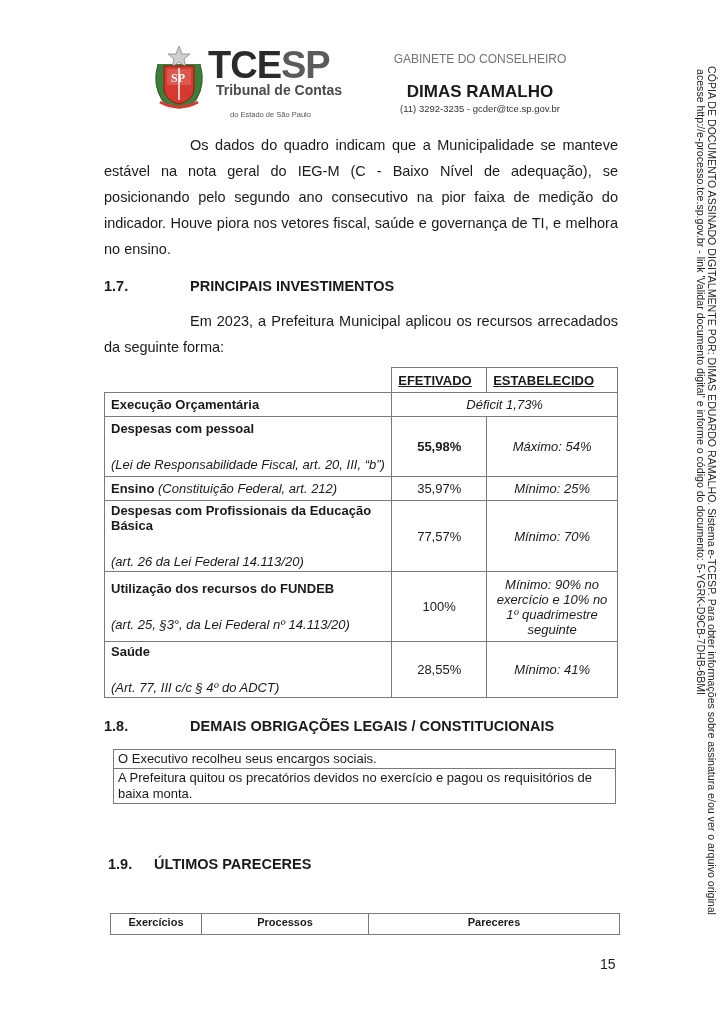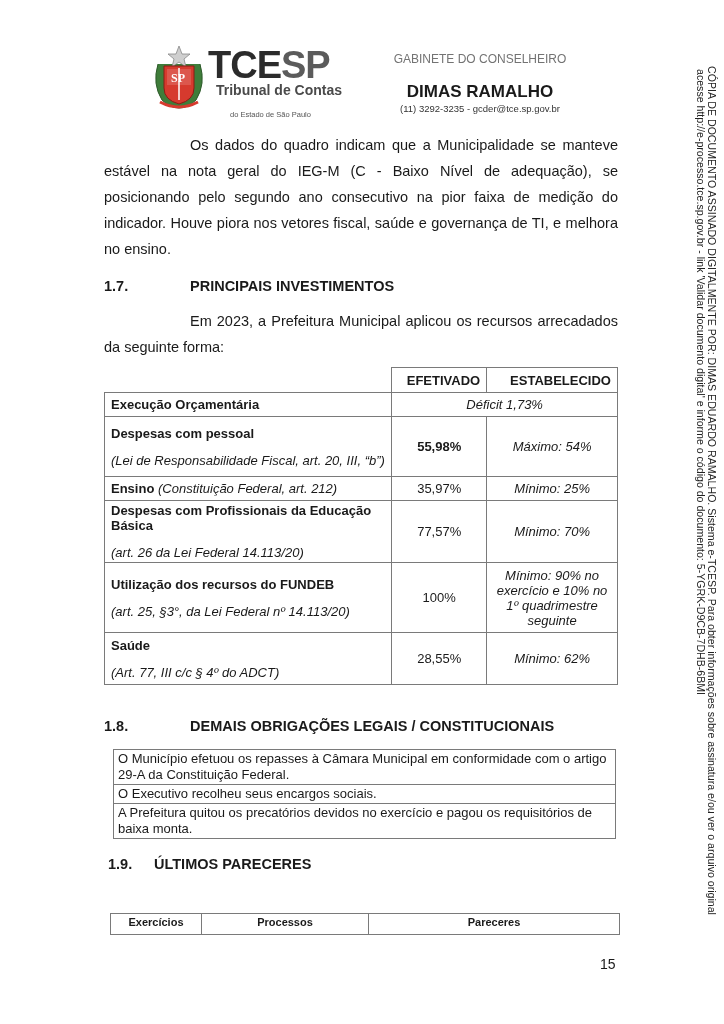--- a/index.html
+++ b/index.html
@@ -27,25 +27,25 @@
   .heading { font-size: 14.5px; font-weight: bold; }
   .heading .num { position: absolute; left: 0; }
 
   
   table { border-collapse: collapse; }
   .inv { left: 104px; top: 367px; width: 514px; font-size: 13px; }
   .inv td { border: 1px solid #7a7a7a; padding: 2px 6px; vertical-align: middle; }
   .inv .c1 { width: 276px; }
   .inv .c2 { width: 82px; text-align: center; }
   .inv .c3 { width: 118px; text-align: center; font-style: italic; }
-  .inv .hdr td { font-weight: bold; text-align: right; font-style: normal; height: 20px; }
+  .inv .hdr td { font-weight: bold; text-align: left; font-style: normal; height: 20px; text-decoration: underline; }
   .inv .blank { border: none; border-bottom: 1px solid #7a7a7a; border-right: 1px solid #7a7a7a; }
   .b { font-weight: bold; }
   .i { font-style: italic; }
-  .sub { display: block; margin-top: 12px; }
+  .sub { display: block; margin-top: 21px; }
 
   
   .obr { left: 113px; top: 749px; width: 503px; font-size: 13px; }
   .obr td { border: 1px solid #7a7a7a; padding: 1px 4px; line-height: 16px; }
 
   
   .par { left: 110px; top: 913px; width: 510px; font-size: 11px; }
   .par th { border: 1px solid #7a7a7a; font-weight: bold; padding: 2px 4px; height: 16px; vertical-align: top; }
 
   .pageno { left: 600px; top: 956px; font-size: 14px; }
@@ -131,34 +131,31 @@
     </td>
     <td class="c2">100%</td>
     <td class="c3" style="line-height:15px;">Mínimo: 90% no exercício e 10% no 1º quadrimestre seguinte</td>
   </tr>
   <tr style="height:52px;">
     <td class="c1">
       <span class="b">Saúde</span>
       <span class="i sub">(Art. 77, III c/c § 4º do ADCT)</span>
     </td>
     <td class="c2">28,55%</td>
-    <td class="c3">Mínimo: 62%</td>
+    <td class="c3">Mínimo: 41%</td>
   </tr>
 </tbody>
   </table>
 
 <div class="abs heading" style="left:104px; top:718px; width:500px;">
   <span class="num">1.8.</span>
   <span style="position:absolute; left:86px;">DEMAIS OBRIGAÇÕES LEGAIS / CONSTITUCIONAIS</span>
 </div>
 <table class="abs obr">
   <tbody>
-      <tr>
-        <td>O Município efetuou os repasses à Câmara Municipal em conformidade com o artigo 29-A da Constituição Federal.</td>
-      </tr>
   <tr>
         <td>O Executivo recolheu seus encargos sociais.</td>
       </tr>
   <tr>
         <td>A Prefeitura quitou os precatórios devidos no exercício e pagou os requisitórios de baixa monta.</td>
       </tr>
 </tbody>
   </table>
 
 <div class="abs heading" style="left:108px; top:856px; width:400px;">

